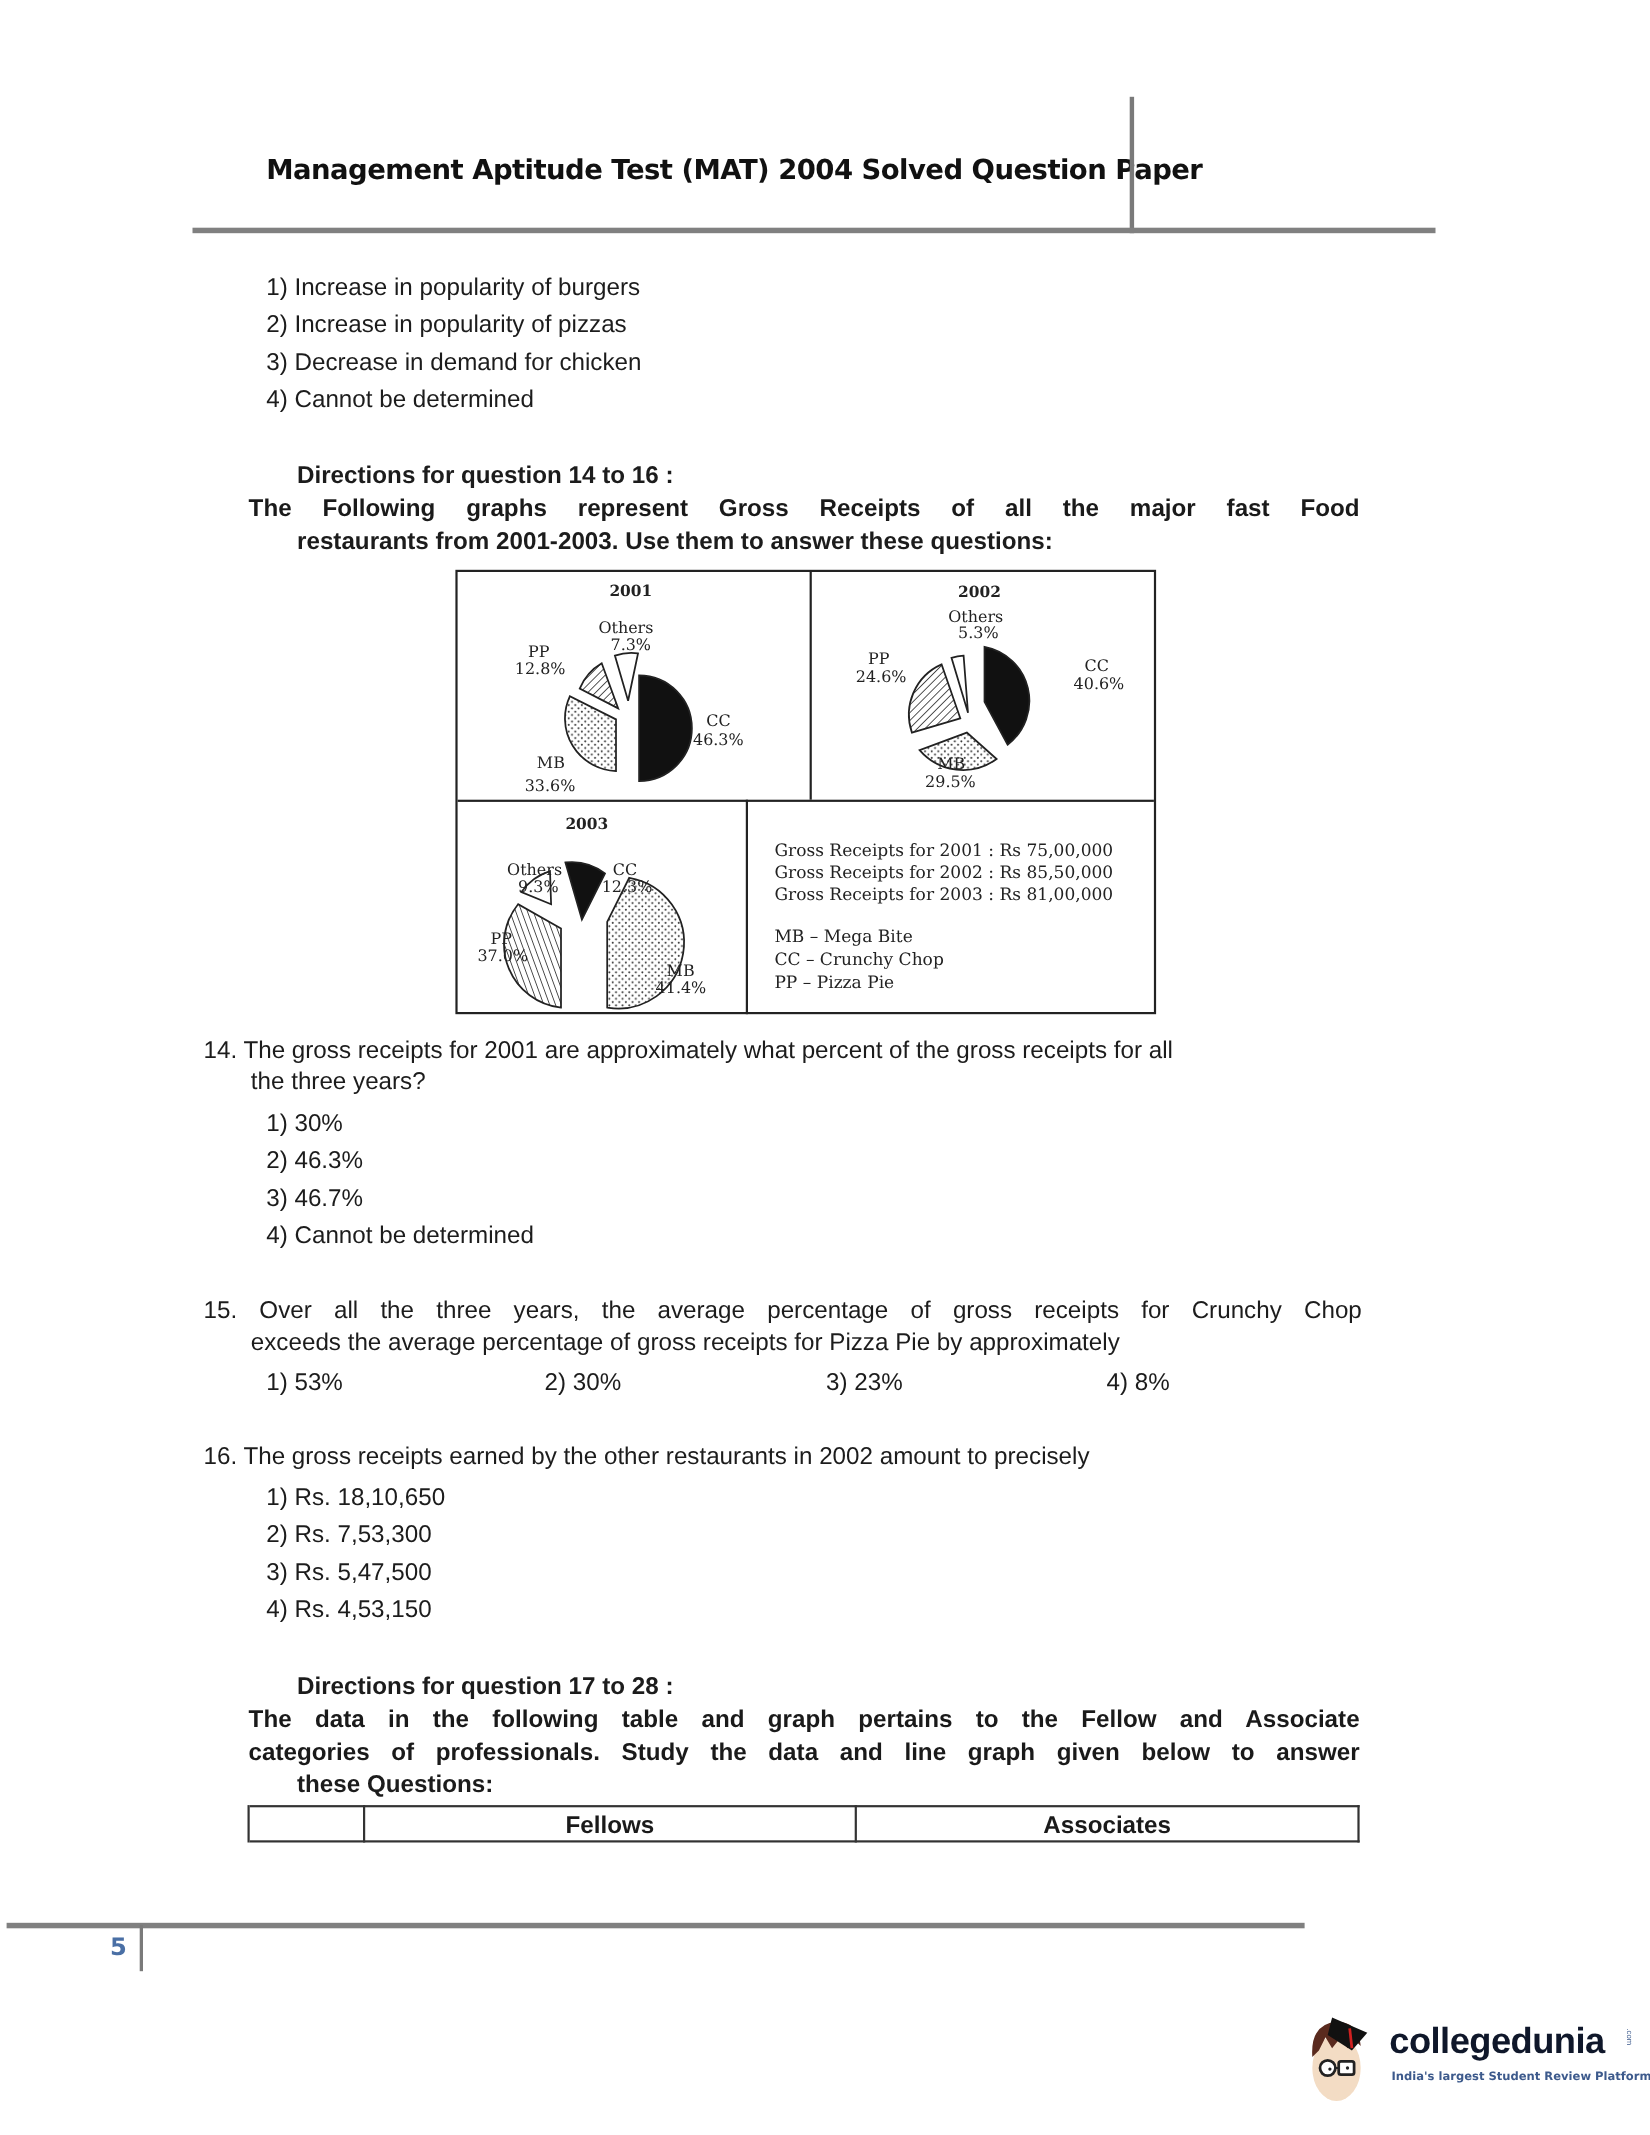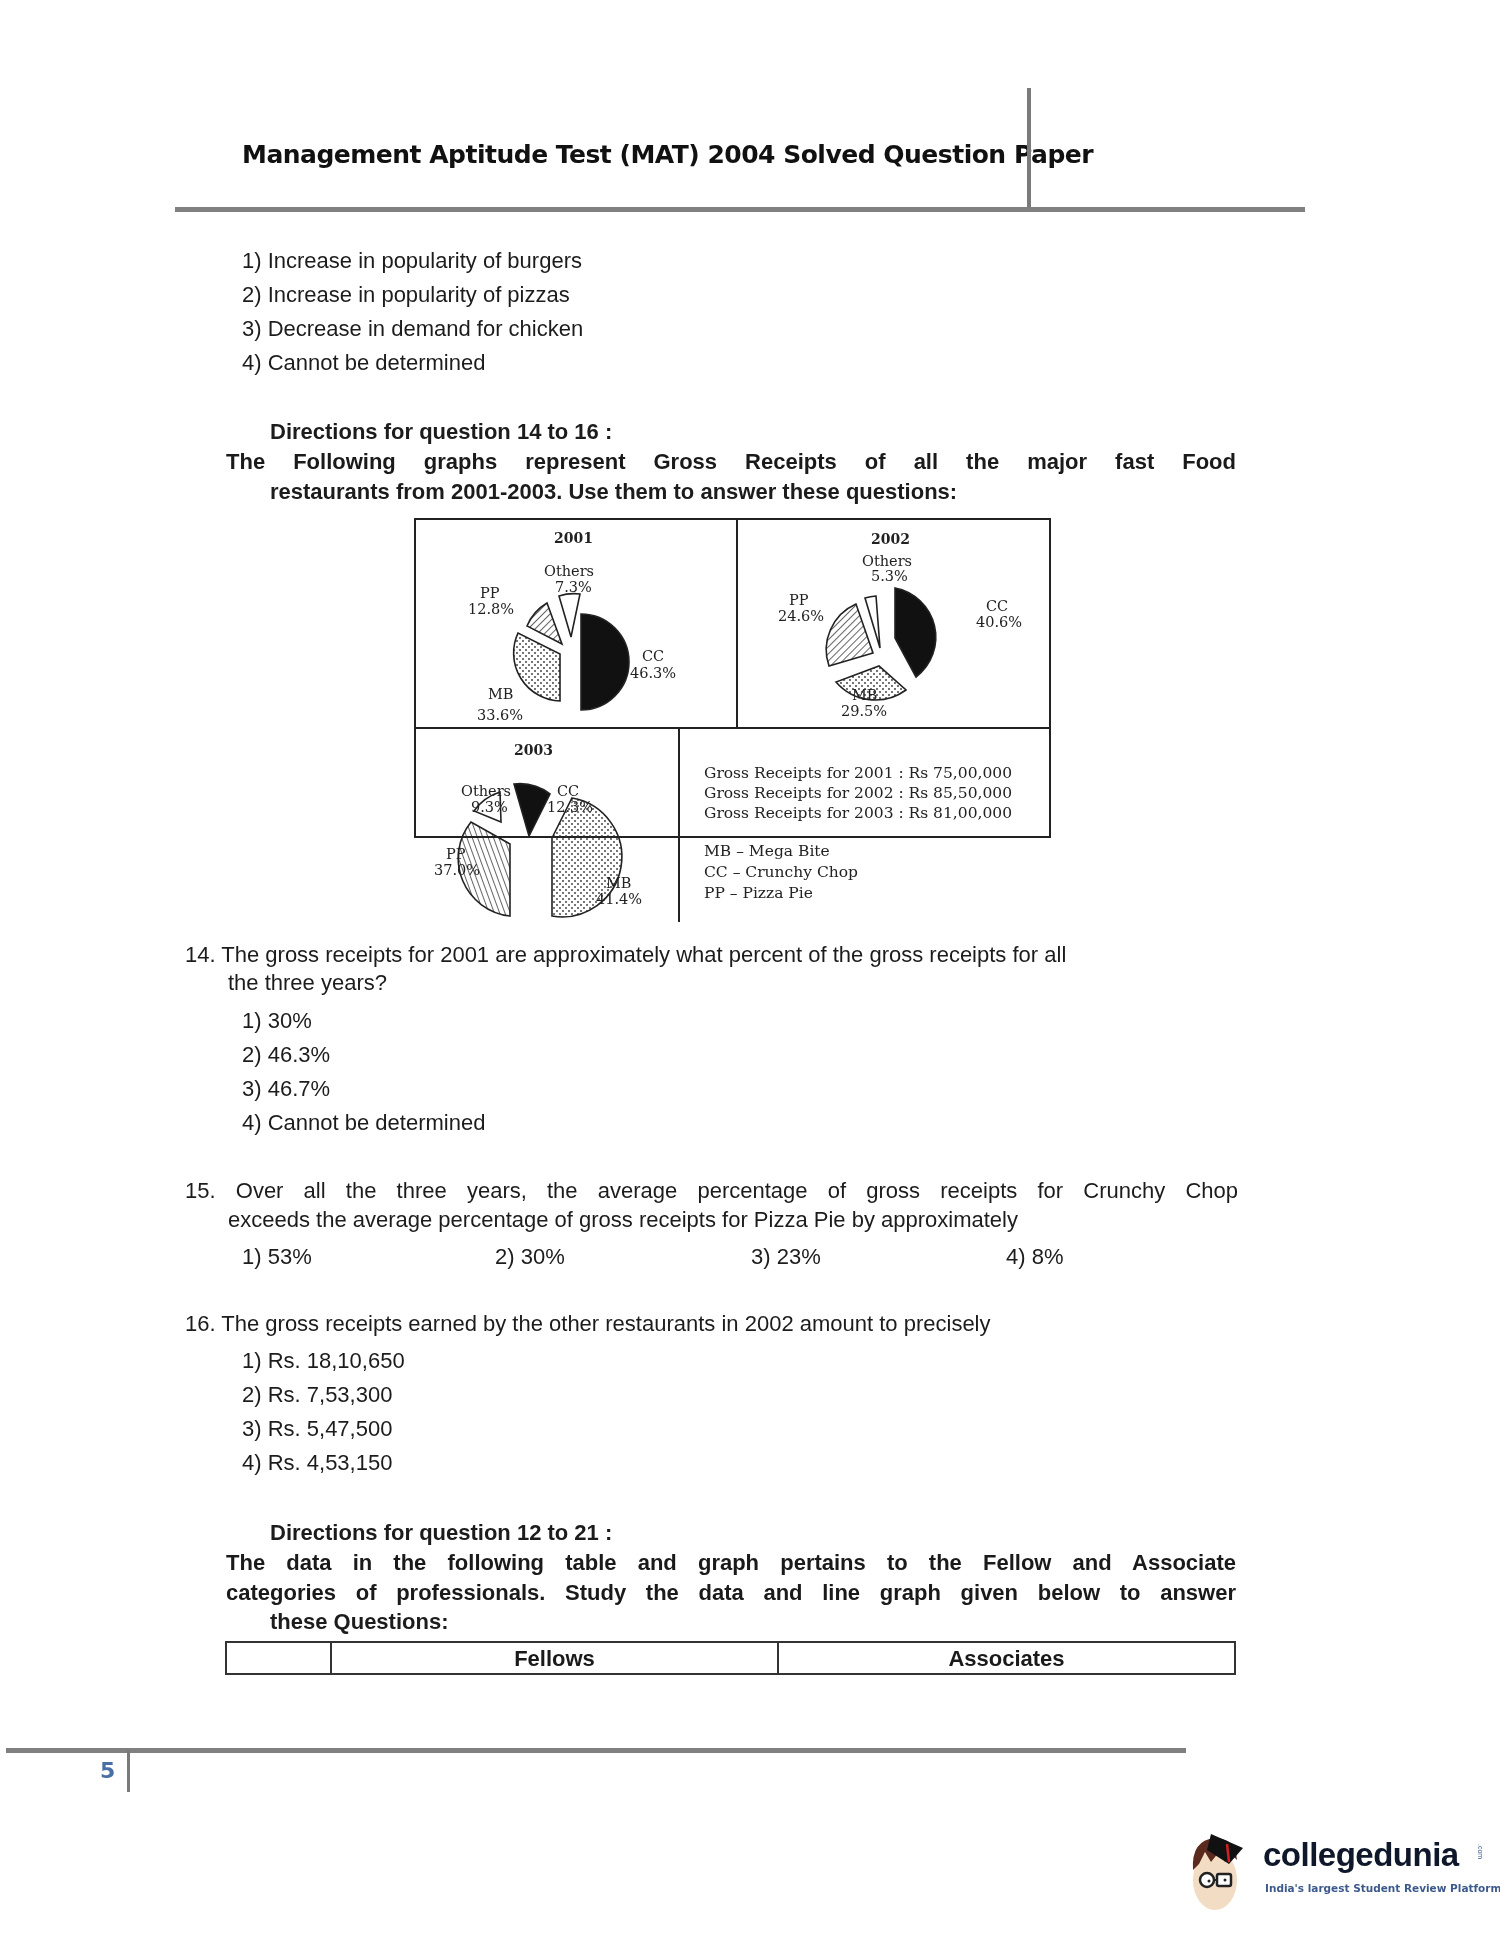--- a/index.html
+++ b/index.html
@@ -9,21 +9,21 @@
   .header-title { position: absolute; left: 242px; top: 140px; font-family: "DejaVu Sans", sans-serif; font-weight: bold; font-size: 25px; letter-spacing: -0.5px; color: #111; }
   .header-vline { position: absolute; left: 1027px; top: 88px; width: 4px; height: 124px; background: #7a7a7a; }
   .header-hline { position: absolute; left: 175px; top: 207px; width: 1130px; height: 5px; background: #808080; }
 
   .opt { position: absolute; font-size: 22px; color: #1c1c1c; white-space: nowrap; }
   .bold { font-weight: bold; margin-left: 44px; }
   .justify { position: absolute; left: 226px; width: 1010px; font-size: 22px; font-weight: bold; text-align: justify; text-align-last: justify; white-space: nowrap; }
   .qtext { position: absolute; font-size: 22px; color: #1c1c1c; white-space: nowrap; }
 
   
-  .chart-frame { position: absolute; left: 414px; top: 518px; width: 637px; height: 320px; border: 2px solid #222; }
+  .chart-frame { position: absolute; left: 414px; top: 518px; width: 637px; height: 404px; border: 2px solid #222; }
   .vsplit-top { position: absolute; left: 320px; top: 0; width: 2px; height: 207px; background: #222; }
   .hsplit { position: absolute; left: 0; top: 207px; width: 100%; height: 2px; background: #222; }
   .vsplit-bot { position: absolute; left: 262px; top: 207px; width: 2px; height: 195px; background: #222; }
   .chart-frame svg { position: absolute; left: 0; top: 0; }
   .legend-line { position: absolute; font-family: "DejaVu Serif", serif; font-size: 15.5px; color: #222; white-space: nowrap; }
 
   .table-strip { position: absolute; left: 227px; top: 1641px; width: 1009px; height: 34px; border-top: 2px solid #333; border-right: 2px solid #333; border-bottom: 2px solid #333; }
   .table-strip .lft { position: absolute; left: -2px; top: -2px; width: 2px; height: 34px; background: #333; }
   .table-strip .c1 { position: absolute; left: 103px; top: -2px; width: 2px; height: 34px; background: #333; }
   .table-strip .c2 { position: absolute; left: 550px; top: -2px; width: 2px; height: 34px; background: #333; }
@@ -155,21 +155,21 @@
 <div class="opt" style="left:495px;top:1244px;text-align:center;">2) 30%</div>
 <div class="opt" style="left:751px;top:1244px;">3) 23%</div>
 <div class="opt" style="left:1006px;top:1244px;">4) 8%</div>
 
 <div class="qtext" style="left:185px;top:1311px;">16. The gross receipts earned by the other restaurants in 2002 amount to precisely</div>
 <div class="opt" style="left:242px;top:1348px;">1) Rs. 18,10,650</div>
 <div class="opt" style="left:242px;top:1382px;">2) Rs. 7,53,300</div>
 <div class="opt" style="left:242px;top:1416px;">3) Rs. 5,47,500</div>
 <div class="opt" style="left:242px;top:1450px;">4) Rs. 4,53,150</div>
 
-<div class="opt bold" style="left:226px;top:1520px;">Directions for question 12 to 21 :</div>
+<div class="opt bold" style="left:226px;top:1520px;">Directions for question 17 to 28 :</div>
 <div class="justify" style="top:1550px;">The data in the following table and graph pertains to the Fellow and Associate</div>
 <div class="justify" style="top:1580px;">categories of professionals. Study the data and line graph given below to answer</div>
 <div class="opt bold" style="left:226px;top:1609px;">these Questions:</div>
 
 <div class="table-strip">
   <div class="lft"></div>
   <div class="c1"></div>
   <div class="c2"></div>
   <div class="h" style="left:105px;width:445px;">Fellows</div>
   <div class="h" style="left:552px;width:455px;">Associates</div>

